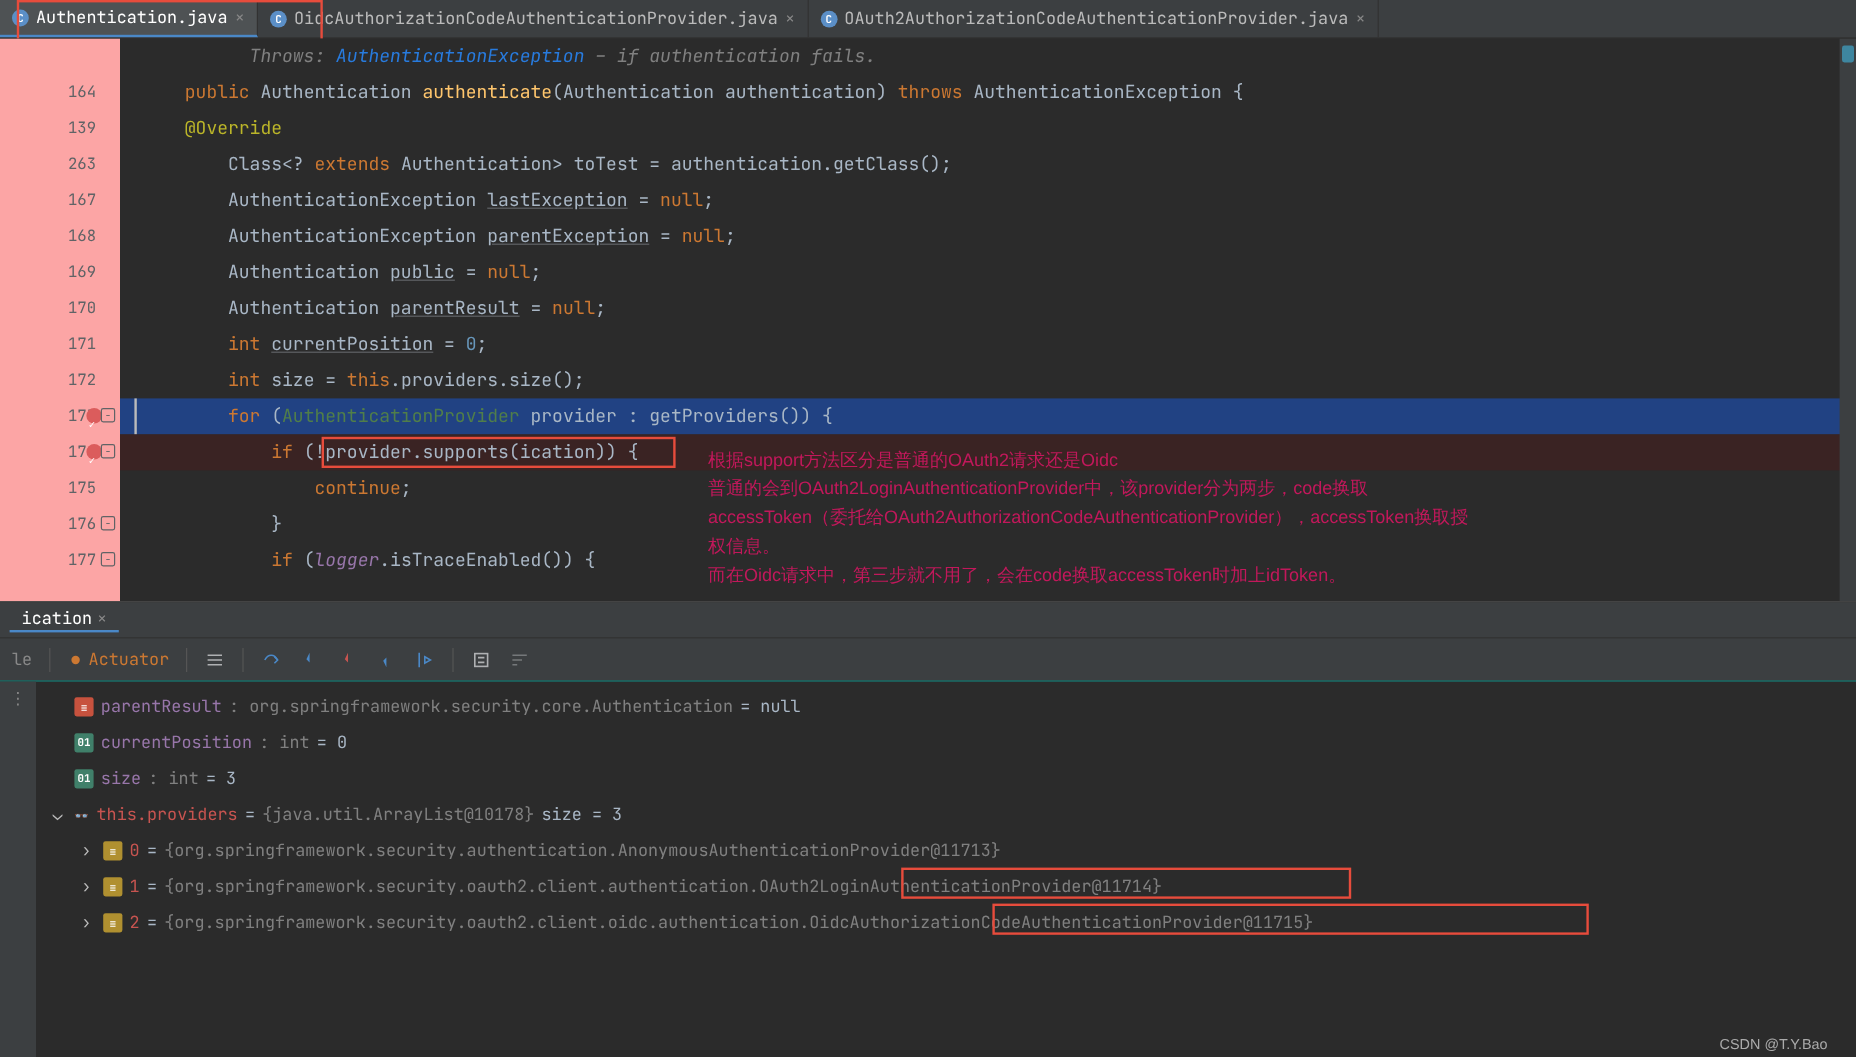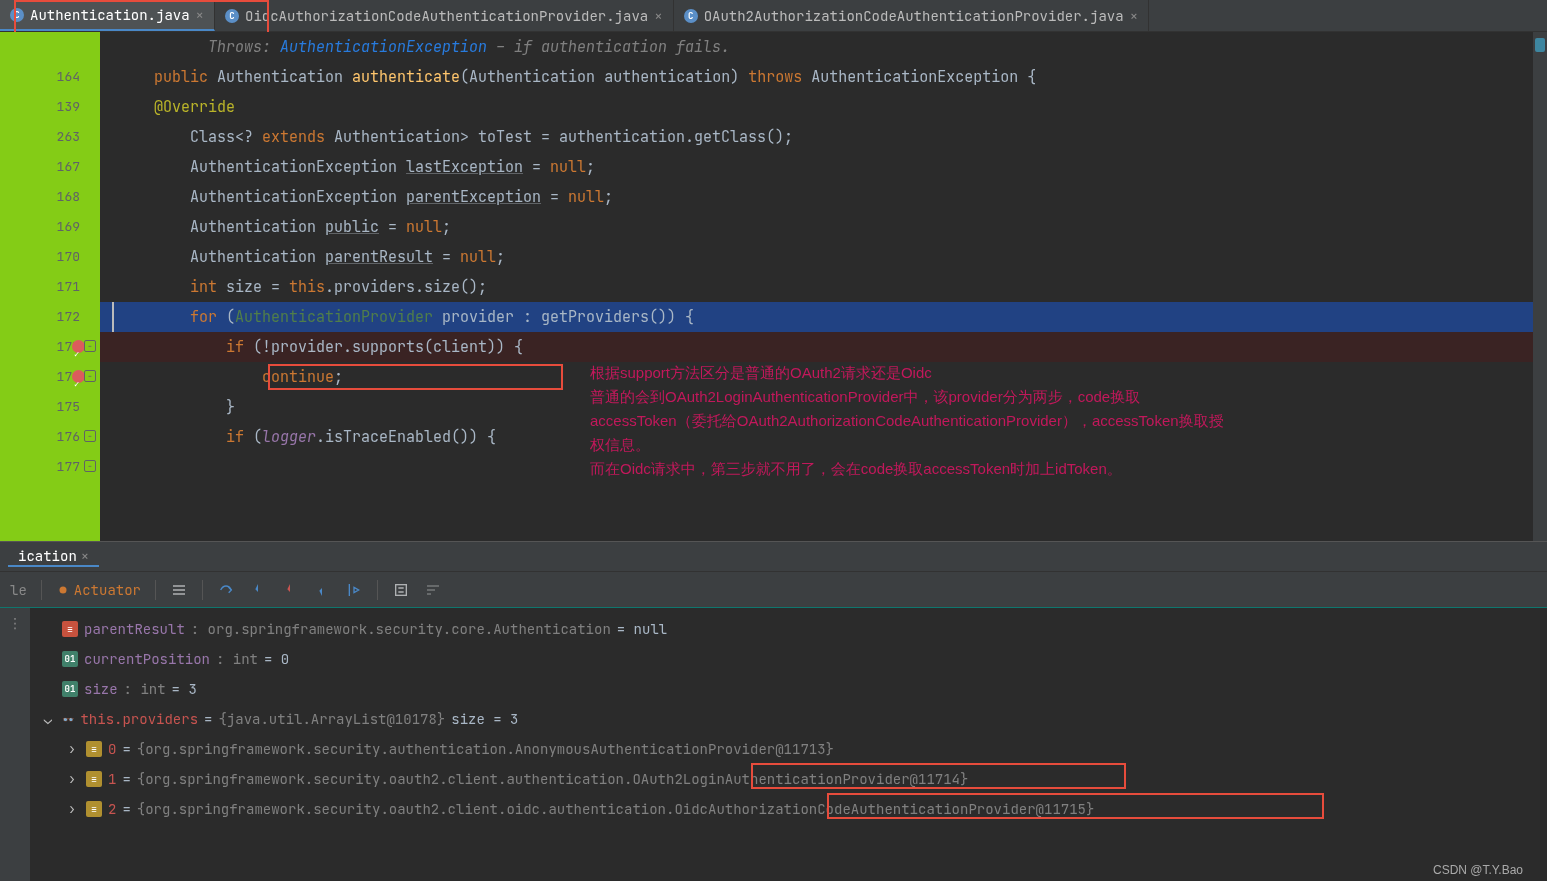--- a/index.html
+++ b/index.html
@@ -51,21 +51,21 @@
   }
   .editor-area {
     display: flex;
     flex: 1;
     background: #2b2b2b;
     position: relative;
     overflow: hidden;
   }
   .gutter {
     width: 100px;
-    background: #84cc16;
+    background: #fca5a5;
     color: #606366;
     text-align: right;
     padding-right: 20px;
     font-size: 13px;
     user-select: none;
     position: relative;
   }
   .gutter-line { height: 30px; line-height: 30px; position: relative; }
   .code-area { flex: 1; position: relative; padding-top: 0; }
   .code-line {
@@ -101,21 +101,21 @@
   }
   .right-gutter {
     position: absolute; right: 0; top: 0; bottom: 0; width: 14px;
     background: #3c3f41;
   }
   .right-gutter-mark {
     width: 10px; height: 14px; margin: 2px auto;
     background: #4a88c7; border-radius: 2px;
   }
   .debugger-panel {
-    height: 340px;
+    height: 380px;
     background: #2b2b2b;
     border-top: 1px solid #555;
     display: flex;
     flex-direction: column;
   }
   .debug-tabs {
     height: 30px;
     background: #3c3f41;
     display: flex;
     align-items: center;
@@ -226,30 +226,31 @@
 
   <div class="code-area">
     <div class="code-line">          <span class="throws-doc">Throws:</span> <span class="link">AuthenticationException</span> <span class="throws-doc">– if authentication fails.</span></div>
     <div class="code-line">    <span class="kw">public</span> <span class="ident">Authentication</span> <span class="method">authenticate</span>(<span class="ident">Authentication</span> <span>authentication</span>) <span class="kw">throws</span> <span class="ident">AuthenticationException</span> {</div>
     <div class="code-line">    <span class="annot">@Override</span></div>
     <div class="code-line">        <span>Class&lt;?</span> <span class="kw">extends</span> <span>Authentication&gt; toTest = authentication.getClass();</span></div>
     <div class="code-line">        <span>AuthenticationException </span><span class="underline">lastException</span><span> = </span><span class="kw">null</span><span>;</span></div>
     <div class="code-line">        <span>AuthenticationException </span><span class="underline">parentException</span><span> = </span><span class="kw">null</span><span>;</span></div>
     <div class="code-line">        <span>Authentication </span><span class="underline">public</span><span> = </span><span class="kw">null</span><span>;</span></div>
     <div class="code-line">        <span>Authentication </span><span class="underline">parentResult</span><span> = </span><span class="kw">null</span><span>;</span></div>
+    <div class="code-line">        <span class="kw">int</span> <span class="underline">currentPosition</span><span> = </span><span class="num">0</span><span>;</span></div>
     <div class="code-line">        <span class="kw">int</span><span> size = </span><span class="kw">this</span><span>.providers.size();</span></div>
     <div class="code-line hl"><span class="hl-caret"></span>        <span class="kw">for</span><span> (</span><span style="color:#507e4a;">AuthenticationProvider</span><span> provider : getProviders()) {</span></div>
-    <div class="code-line hl-dark">            <span class="kw">if</span><span> (!provider.supports(client)) {</span></div>
+    <div class="code-line hl-dark">            <span class="kw">if</span><span> (!provider.supports(ication)) {</span></div>
     <div class="code-line">                <span class="kw">continue</span><span>;</span></div>
     <div class="code-line">            <span>}</span></div>
     <div class="code-line">            <span class="kw">if</span><span> (</span><span style="font-style:italic;color:#9876aa;">logger</span><span>.isTraceEnabled()) {</span></div>
 
     <div class="red-box-code" style="left:168px; top:332px; width:295px; height:26px;"></div>
 
-    <div class="annotation-text" style="left:490px; top:329px; width:860px;">
+    <div class="annotation-text" style="left:490px; top:340px; width:860px;">
       <div>根据support方法区分是普通的OAuth2请求还是Oidc</div>
       <div>普通的会到OAuth2LoginAuthenticationProvider中，该provider分为两步，code换取</div>
       <div>accessToken（委托给OAuth2AuthorizationCodeAuthenticationProvider），accessToken换取授</div>
       <div>权信息。</div>
       <div>而在Oidc请求中，第三步就不用了，会在code换取accessToken时加上idToken。</div>
     </div>
   </div>
   <div class="right-gutter">
     <div class="right-gutter-mark" style="margin-top:6px; background:#3e86a0;"></div>
   </div>

